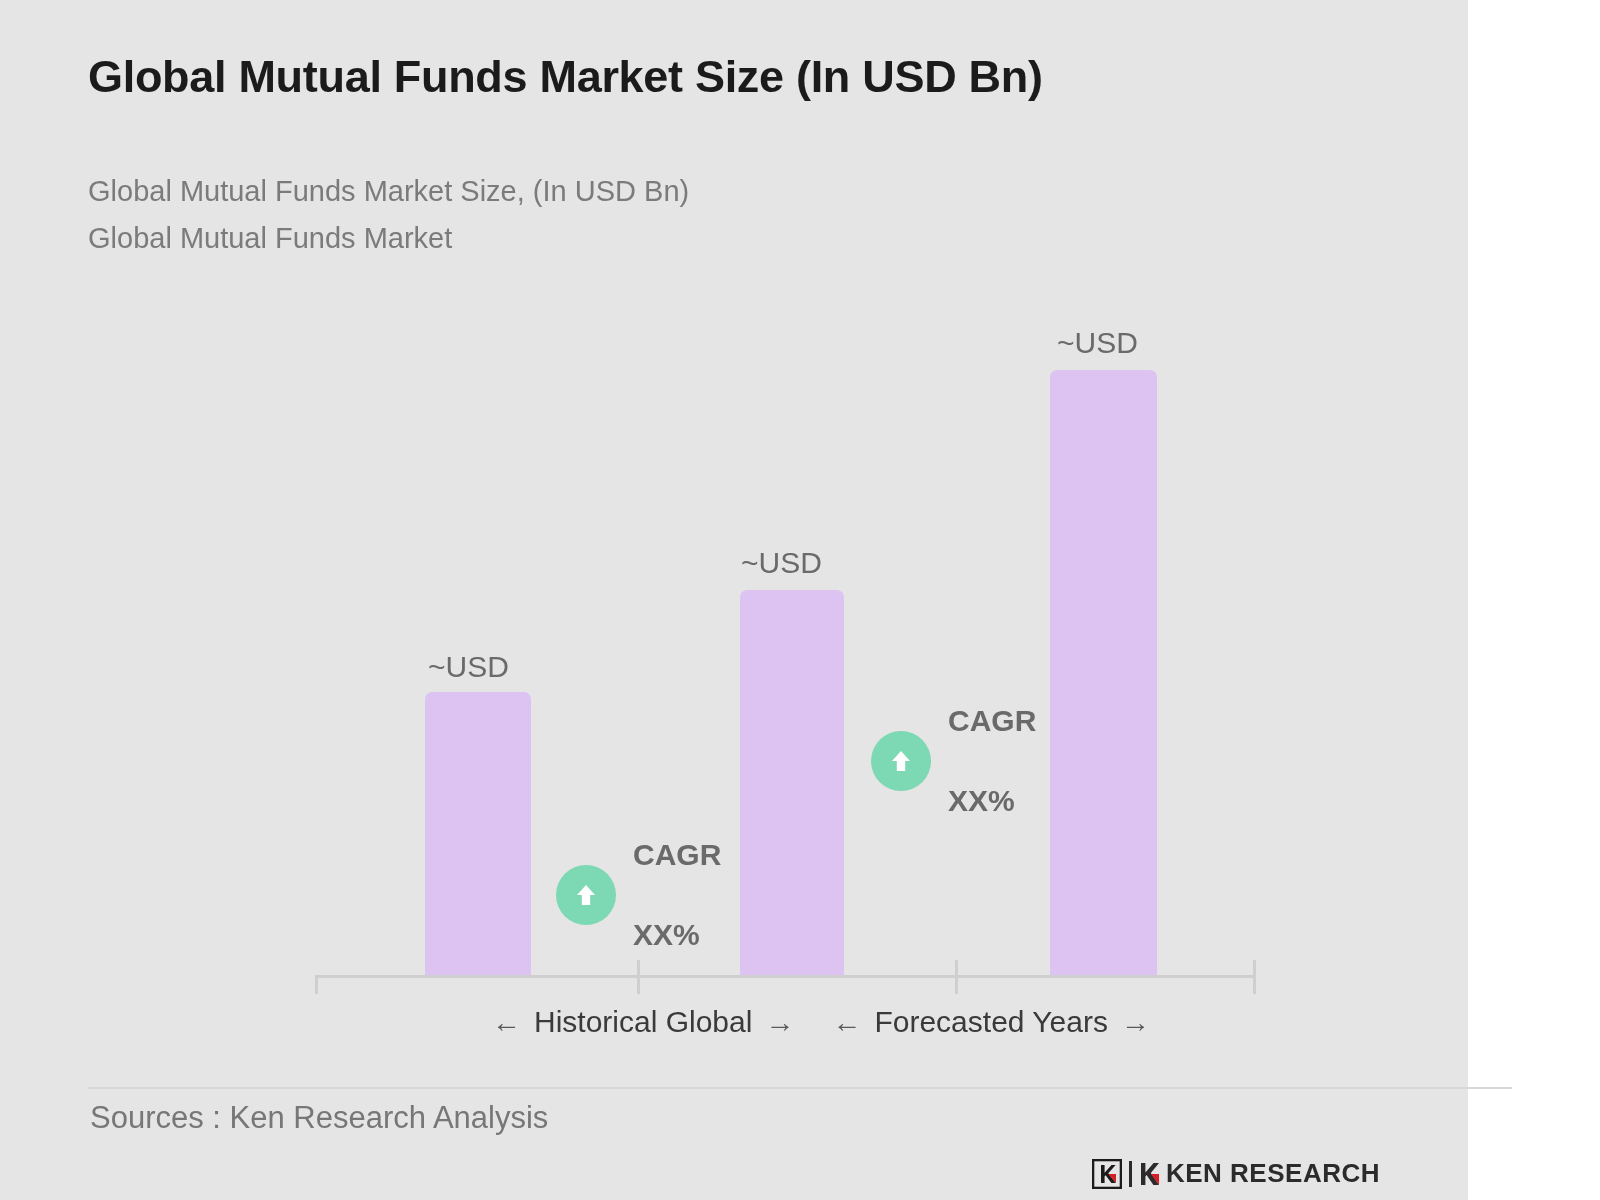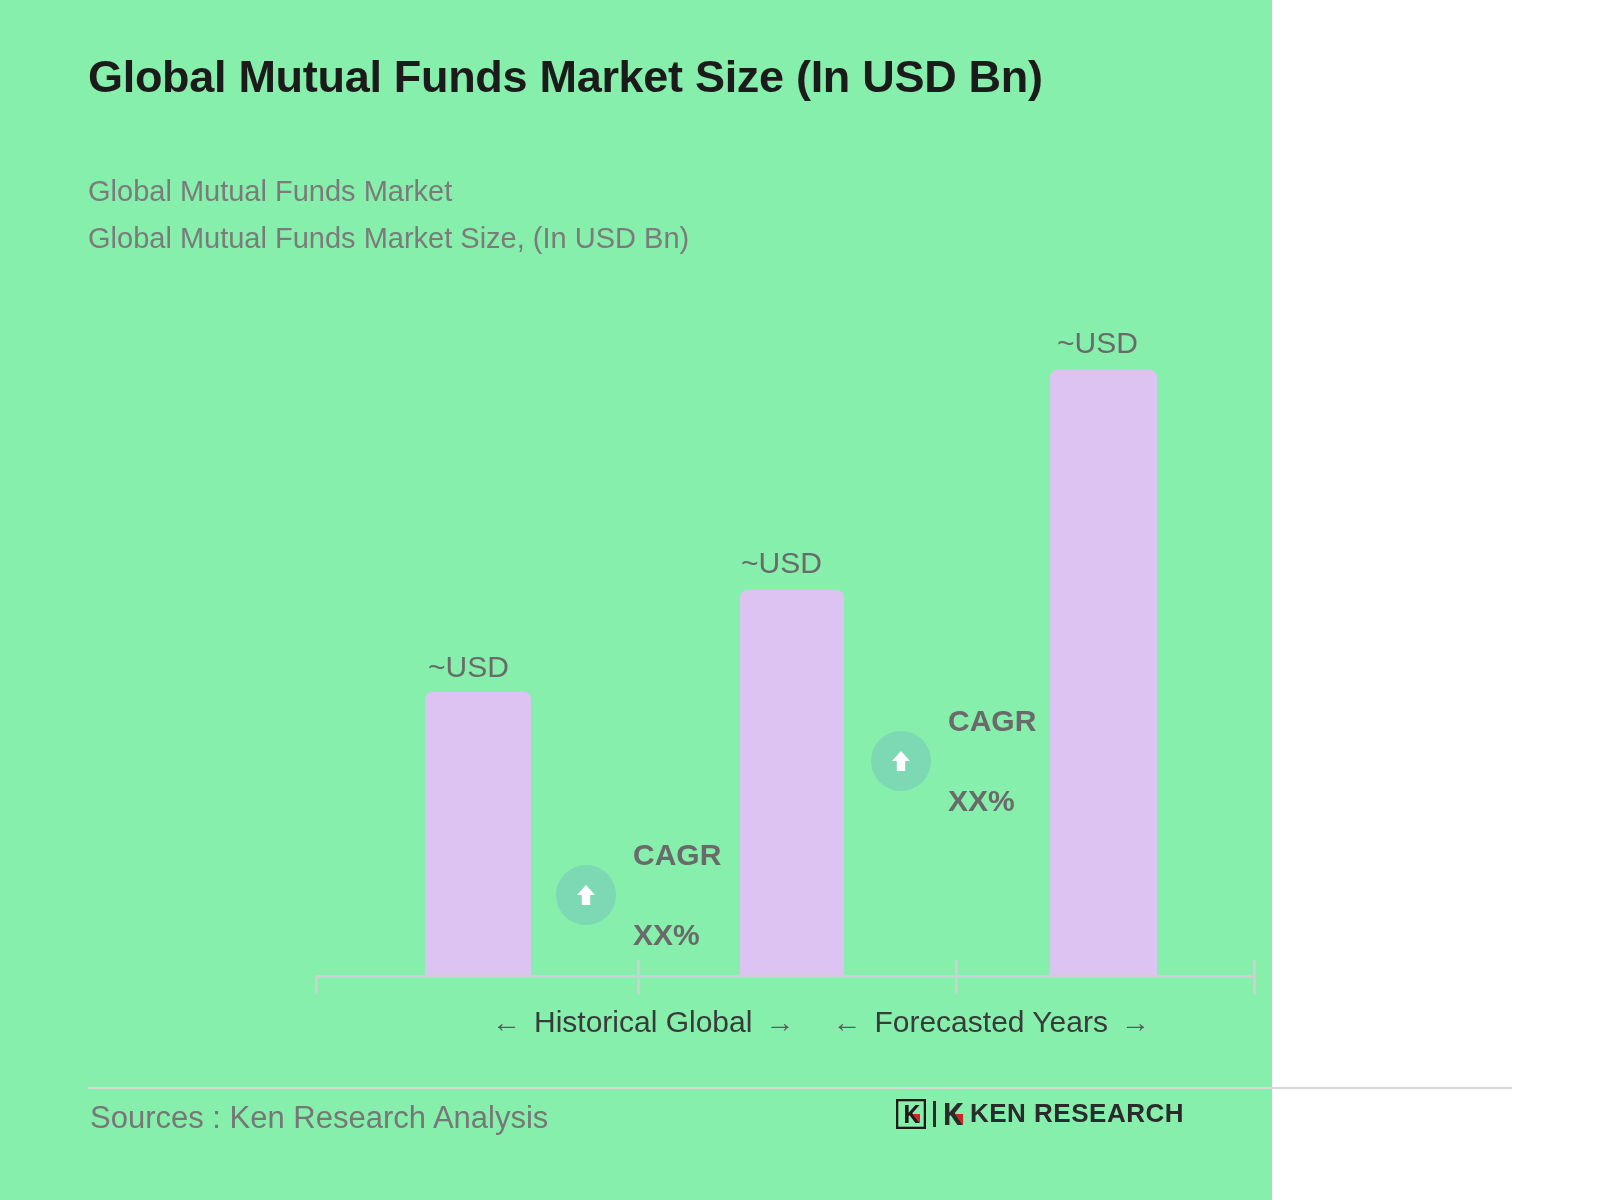--- a/index.html
+++ b/index.html
@@ -8,23 +8,23 @@
   html, body {
     width: 1600px;
     height: 1200px;
     background: #ffffff;
     font-family: "Liberation Sans", sans-serif;
     overflow: hidden;
   }
 
   #slide {
     position: relative;
-    width: 1272px;
+    width: 1468px;
     height: 1200px;
-    background: #86efac;
+    background: #e5e5e5;
   }
 
   
   .title {
     position: absolute;
     left: 88px;
     top: 52px;
     font-size: 45px;
     font-weight: bold;
     color: #1b1b1b;
@@ -134,21 +134,21 @@
     position: absolute;
     left: 90px;
     top: 1100px;
     color: #777777;
     font-size: 31px;
   }
 
   .logo {
     position: absolute;
     right: 88px;
-    top: 1098px;
+    top: 1158px;
     display: flex;
     align-items: center;
     gap: 7px;
   }
   .logo-mark {
     width: 30px;
     height: 30px;
     flex: 0 0 auto;
   }
   .logo-divider {
@@ -172,22 +172,22 @@
   }
 </style>
 </head>
 <body>
 
 <div id="slide">
 
   <div class="title">Global Mutual Funds Market Size (In USD Bn)</div>
 
   <div class="subtitle-block">
+    <div>Global Mutual Funds Market Size, (In USD Bn)</div>
     <div>Global Mutual Funds Market</div>
-    <div>Global Mutual Funds Market Size, (In USD Bn)</div>
   </div>
 
   <div id="chart">
 
     <div class="bar-label" style="left:428px; top:607px;">
       <div>~USD</div>
       <div>XX Bn</div>
     </div>
     <div class="bar" style="left:425px; top:692px; width:106px; height:283px;"></div>
 

